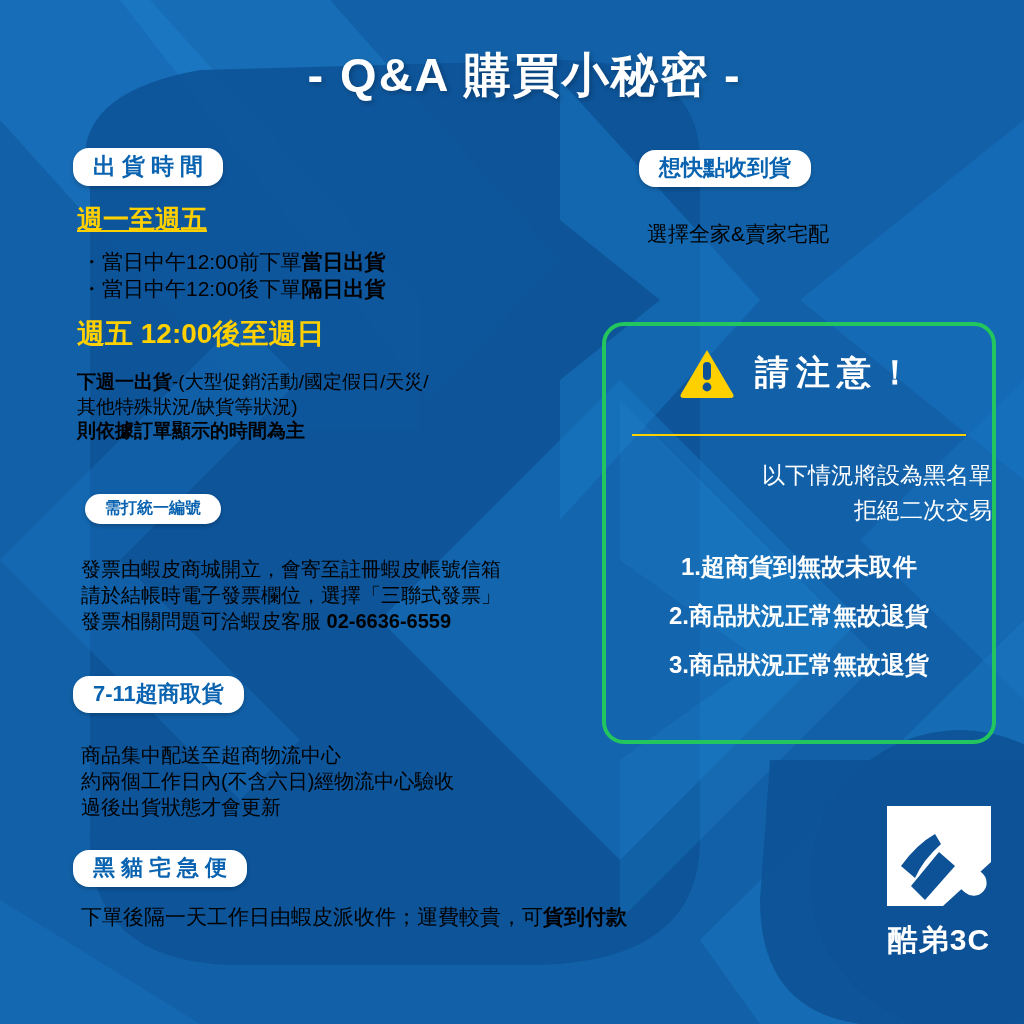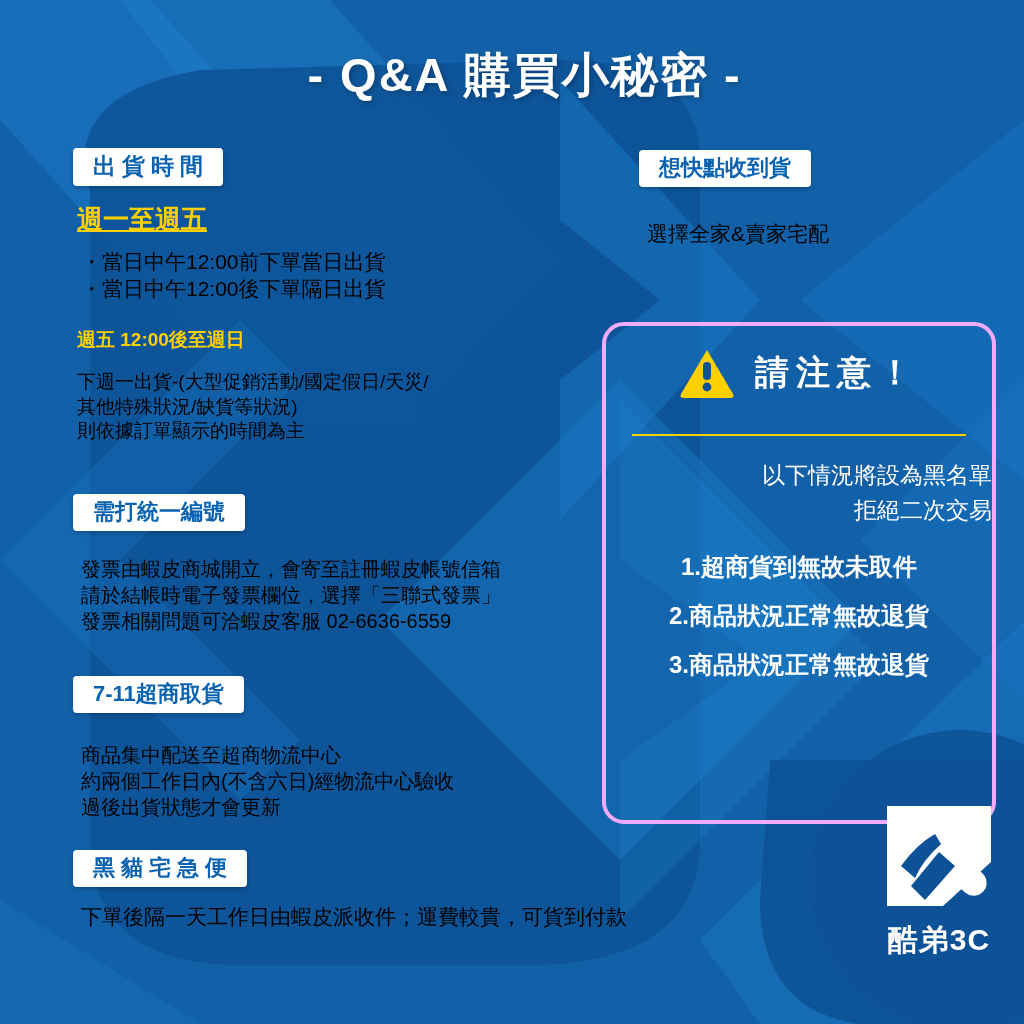--- a/index.html
+++ b/index.html
@@ -24,54 +24,54 @@
     position:absolute;left:0;right:0;top:44px;
     text-align:center;color:#ffffff;
     font-size:47px;font-weight:bold;letter-spacing:2px;
     text-shadow:2px 2px 5px rgba(0,0,0,.25);
     white-space:nowrap;
   }
 
   
   .pill{
     display:inline-block;background:#ffffff;color:#0a63b0;
-    font-weight:bold;border-radius:4px;
+    font-weight:bold;border-radius:16px;
     padding:5px 20px 7px 20px;
     box-shadow:0 2px 4px rgba(0,0,0,.22);
     white-space:nowrap;line-height:1.15;
   }
   .pill.sp{letter-spacing:6px;padding-right:14px;}
   .yh{color:#ffd000;font-weight:bold;}
   .ln{white-space:nowrap;line-height:1.3;}
-  .b{font-weight:normal;}
+  .b{font-weight:bold;}
 
   
   #lbl-ship   {position:absolute;left:48px;top:148px;font-size:23px;}
   #ship-week  {position:absolute;left:52px;top:203px;font-size:26px;text-decoration:underline;}
   #ship-lines {position:absolute;left:56px;top:248px;font-size:21px;}
-  #ship-fri   {position:absolute;left:52px;top:328px;font-size:19px;}
+  #ship-fri   {position:absolute;left:52px;top:316px;font-size:28px;}
   #ship-note  {position:absolute;left:52px;top:370px;font-size:19px;}
 
-  #lbl-tax    {position:absolute;left:48px;top:494px;font-size:22px;}
+  #lbl-tax    {position:absolute;left:60px;top:494px;font-size:16px;}
   #tax-lines  {position:absolute;left:56px;top:556px;font-size:20px;}
 
   #lbl-711    {position:absolute;left:48px;top:676px;font-size:22px;}
   #s711-lines {position:absolute;left:56px;top:742px;font-size:20px;}
 
   #lbl-cat    {position:absolute;left:48px;top:850px;font-size:22px;}
   #cat-line   {position:absolute;left:56px;top:903px;font-size:21px;}
 
   
   #lbl-fast   {position:absolute;left:614px;top:150px;font-size:22px;}
   #fast-line  {position:absolute;left:622px;top:220px;font-size:21px;}
 
   
   .warnbox{
-    position:absolute;left:577px;top:322px;width:394px;height:502px;
-    border:4px solid #f0abfc;border-radius:22px;box-sizing:border-box;
+    position:absolute;left:577px;top:322px;width:394px;height:422px;
+    border:4px solid #22c55e;border-radius:22px;box-sizing:border-box;
   }
   .warn-head{
     position:absolute;left:0;right:0;top:22px;
     display:flex;align-items:center;justify-content:center;gap:16px;
   }
   .tri{width:56px;height:50px;flex:none;}
   .warn-title{
     color:#fff;font-size:34px;font-weight:bold;letter-spacing:7px;
     padding-left:4px;
   }

